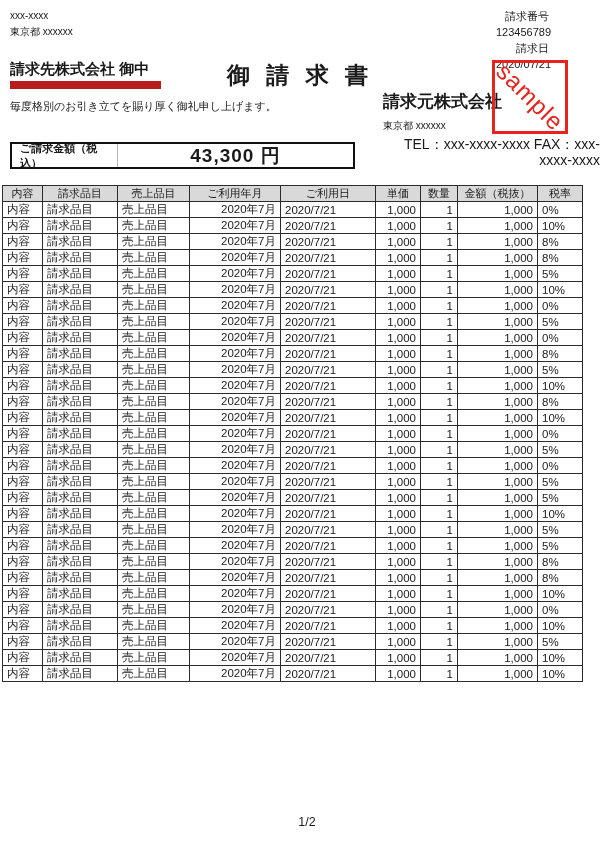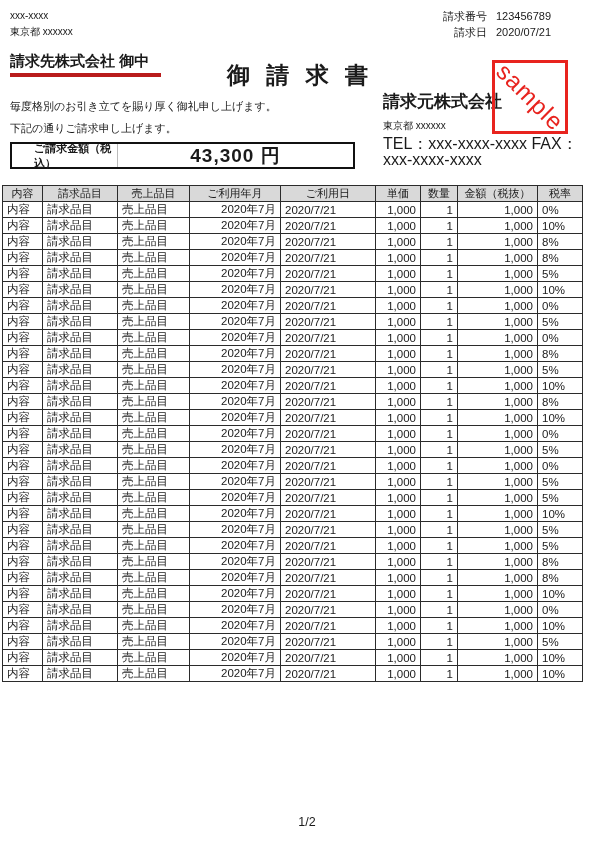--- a/index.html
+++ b/index.html
@@ -15,32 +15,32 @@
     background: #ffffff;
     overflow: hidden;
   }
 
   
   .recipient { position: absolute; left: 10px; top: 8px; }
   .recipient-postal  { font-size: 10px; line-height: 16px; }
   .recipient-address { font-size: 10px; line-height: 16px; }
   .recipient-name {
     display: inline-block;
-    margin-top: 11px;
+    margin-top: 19px;
     font-size: 15px;
     font-weight: 600;
     line-height: 20px;
-    border-bottom: 4px solid #b91c1c;
+    border-bottom: 8px solid #b91c1c;
     padding-right: 12px;
     padding-bottom: 2px;
   }
 
   
   .meta { position: absolute; right: 32px; top: 8px; font-size: 11px; }
-  .meta-row { display: flex; line-height: 16px; }
+  .meta-row { display: flex; line-height: 16px; flex-direction: column; }
   .meta-label { width: 62px; text-align: right; }
   .meta-value { width: 72px; margin-left: 9px; text-align: left; }
 
   
   .title {
     position: absolute;
     left: 0; top: 60px;
     width: 100%;
     text-align: center;
     font-size: 23px;
@@ -49,21 +49,21 @@
   }
 
   
   .greeting { position: absolute; left: 10px; top: 95px; font-size: 11px; }
   .greeting p { line-height: 22px; }
 
   
   .issuer { position: absolute; left: 383px; top: 93px; }
   .issuer-name { font-size: 17px; font-weight: bold; line-height: 18px; margin-bottom: 7px; }
   .issuer-address { font-size: 10px; line-height: 16px; margin-bottom: 2px; }
-  .issuer-tel { font-size: 16px; line-height: 16px; }
+  .issuer-tel { font-size: 14px; line-height: 16px; text-align: right; }
 
   
   .stamp {
     position: absolute;
     left: 492px; top: 60px;
     width: 76px; height: 74px;
     border: 3px solid #e8231e;
     overflow: hidden;
   }
   .stamp span {
@@ -81,21 +81,21 @@
     position: absolute;
     left: 10px; top: 142px;
     width: 345px; height: 27px;
     border: 2px solid #111;
     display: flex;
     align-items: center;
   }
   .amount-label {
     font-size: 11px;
     font-weight: bold;
-    padding-left: 22px;
+    padding-left: 8px;
     width: 106px;
     border-right: 1px solid #bbb;
     height: 100%;
     display: flex;
     align-items: center;
   }
   .amount-value {
     flex: 1;
     text-align: center;
     font-size: 19px;
@@ -168,21 +168,20 @@
     <div class="meta-row">
       <span class="meta-label">請求日</span>
       <span class="meta-value">2020/07/21</span>
     </div>
   </div>
 
   <div class="title">御 請 求 書</div>
 
   <div class="greeting">
     <p>毎度格別のお引き立てを賜り厚く御礼申し上げます。</p>
-    <p>下記の通りご請求申し上げます。</p>
   </div>
 
   <div class="issuer">
     <div class="issuer-name">請求元株式会社</div>
     <div class="issuer-address">東京都 xxxxxx</div>
     <div class="issuer-tel">TEL：xxx-xxxx-xxxx FAX：xxx-xxxx-xxxx</div>
   </div>
 
   <div class="stamp" style="border-color: rgb(232, 35, 30);">
     <span style="color: rgb(232, 35, 30);">sample</span>

